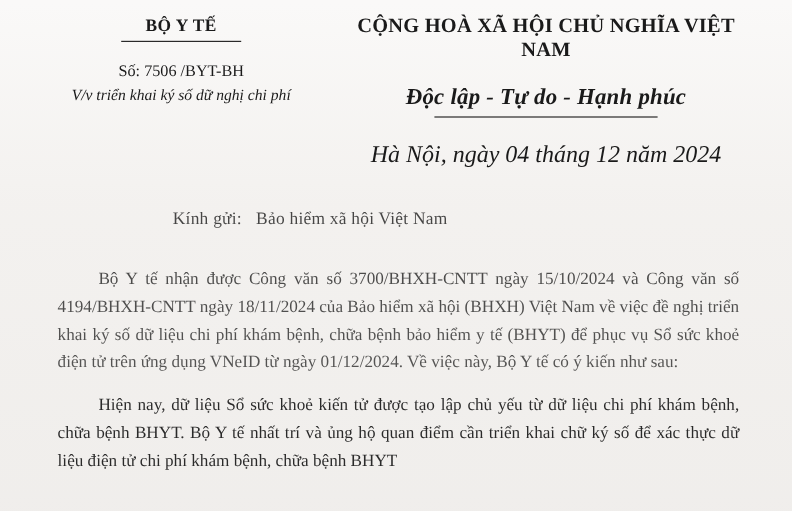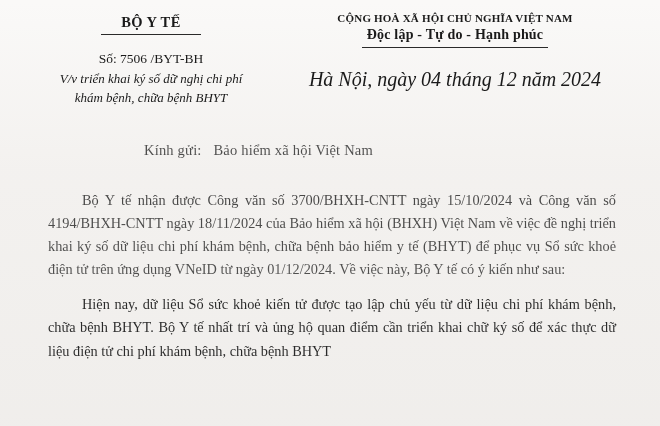--- a/index.html
+++ b/index.html
@@ -47,27 +47,28 @@
     text-align: center;
     padding-top: 2px;
   }
   .ministry {
     font-weight: bold;
     font-size: 14.5px;
     letter-spacing: 0.4px;
   }
   .nation {
     font-weight: bold;
-    font-size: 11px;
+    font-size: 17px;
     letter-spacing: 0.2px;
   }
   .motto {
     font-weight: bold;
-    font-size: 14px;
-    margin-top: 3px;
+    font-style: italic;
+    font-size: 19px;
+    margin-top: 19px;
     letter-spacing: 0.2px;
   }
   .rule-short {
     width: 100px;
     height: 1px;
     background: #2a2a2a;
     margin: 3px auto 0 auto;
   }
   .rule-motto {
     width: 186px;
@@ -130,21 +131,20 @@
 <div class="page">
 
   <div class="header">
     <div class="header-left">
       <div class="ministry">BỘ Y TẾ</div>
       <div class="rule-short"></div>
 
       <div class="docnum-block">
         <div class="docnum">Số: 7506 /BYT-BH</div>
         <div class="subject">V/v triển khai ký số dữ nghị chi phí</div>
-        <div class="subject">khám bệnh, chữa bệnh BHYT</div>
       </div>
     </div>
 
     <div class="header-right">
       <div class="nation">CỘNG HOÀ XÃ HỘI CHỦ NGHĨA VIỆT NAM</div>
       <div class="motto">Độc lập - Tự do - Hạnh phúc</div>
       <div class="rule-motto"></div>
       <div class="date-line">Hà Nội, ngày 04 tháng 12 năm 2024</div>
     </div>
   </div>

